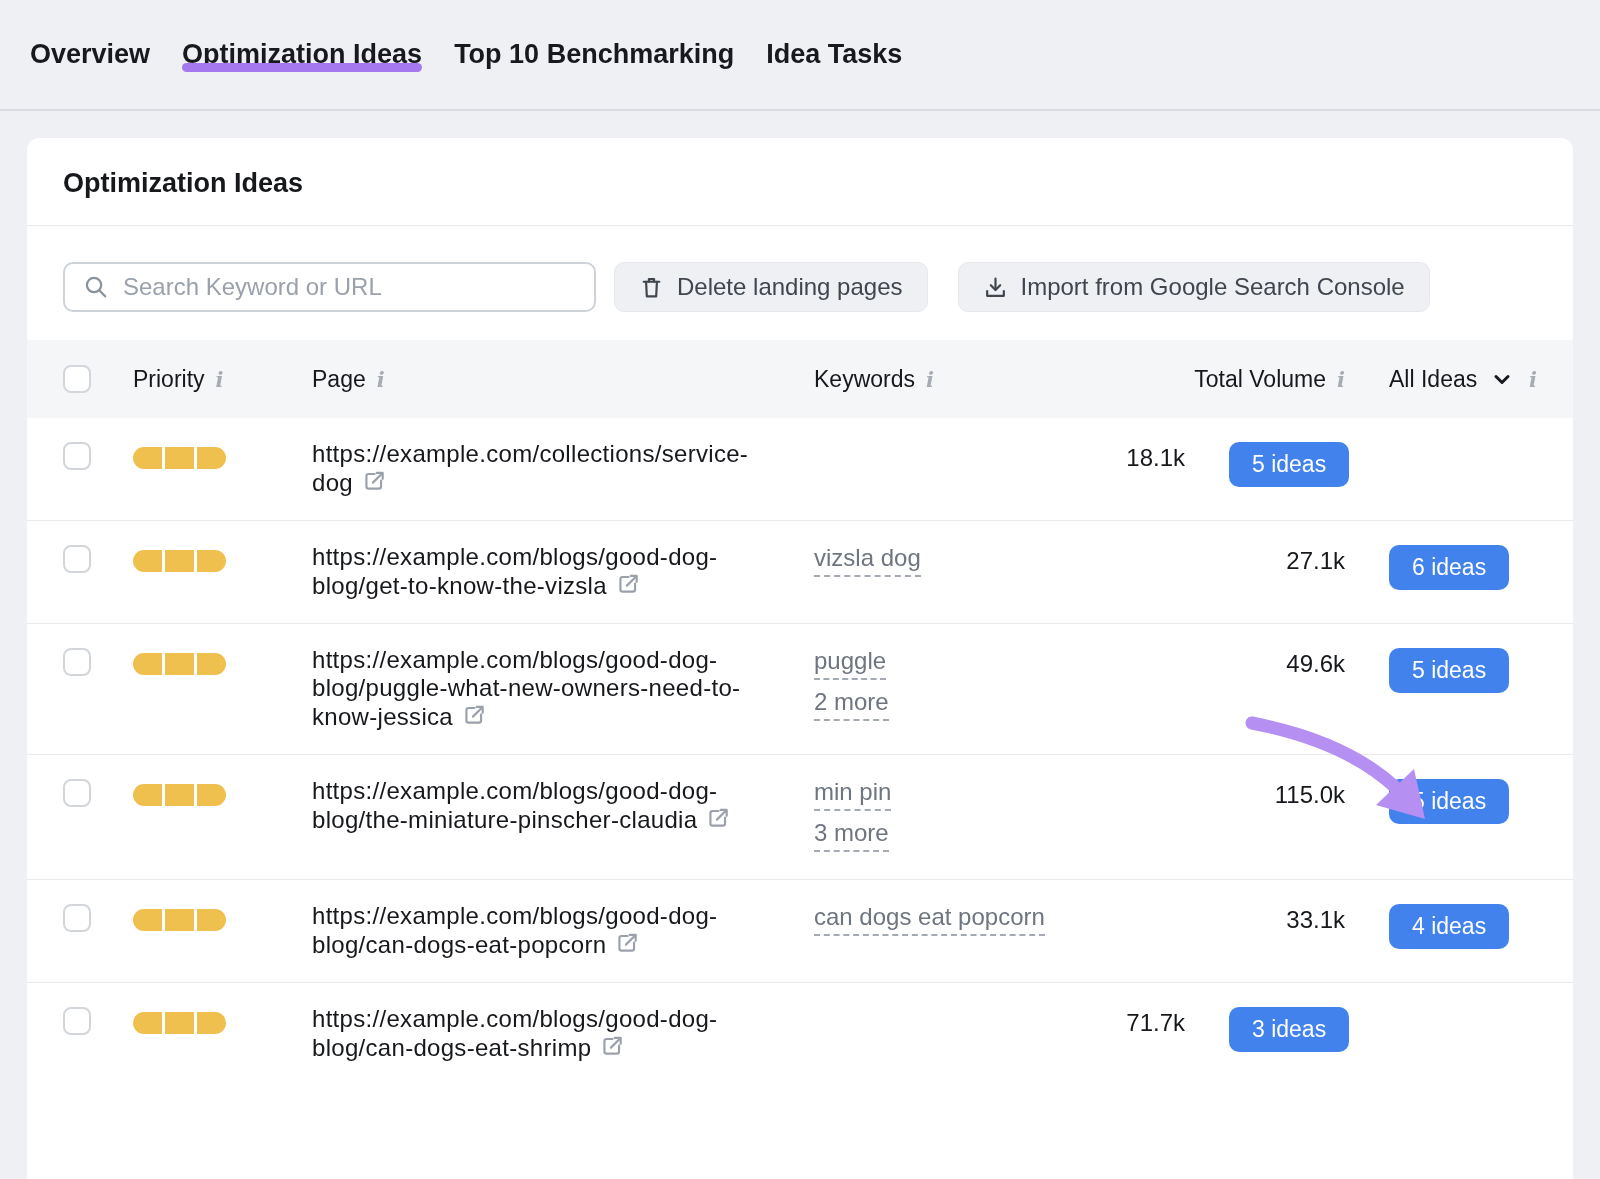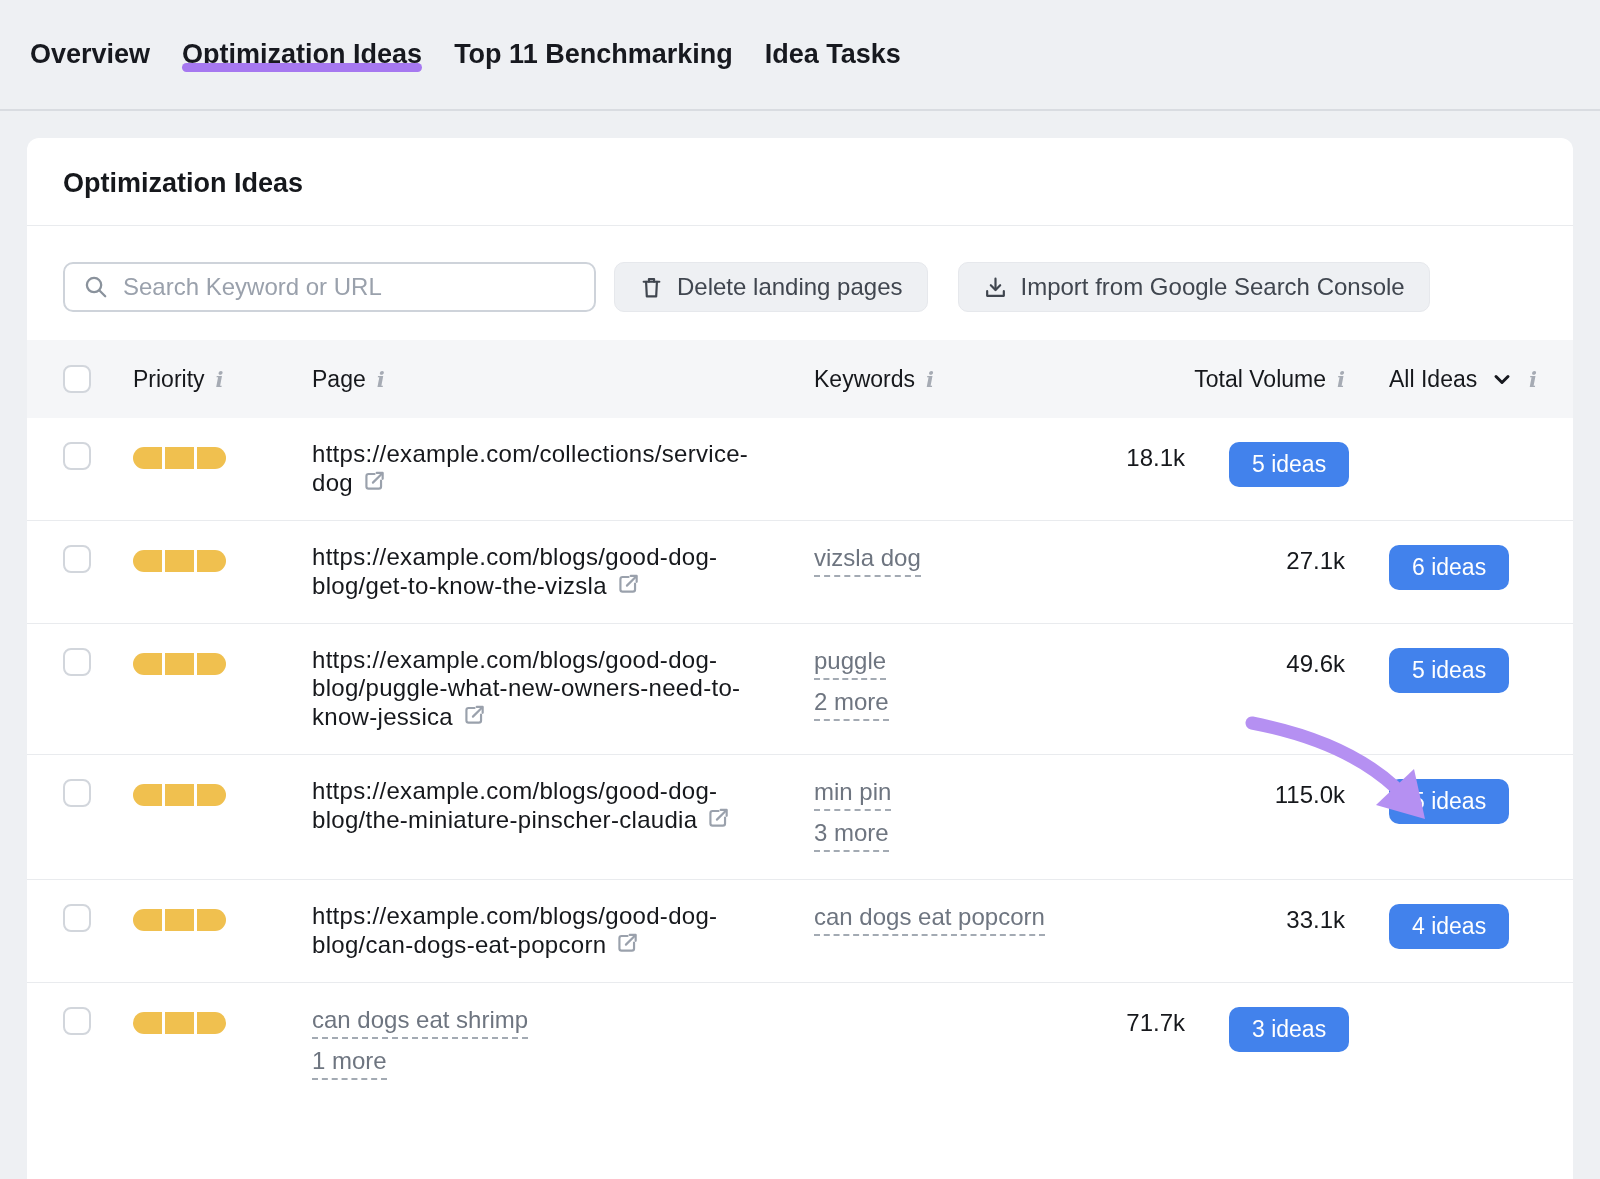--- a/index.html
+++ b/index.html
@@ -122,21 +122,21 @@
   .anno-arrow { position:absolute; left:1195px; top:686px; z-index:5; pointer-events:none; }
 
   svg.icon { display:block; }
 </style>
 </head>
 <body>
 
 <nav class="tabbar">
   <div class="tab">Overview</div>
   <div class="tab active">Optimization Ideas</div>
-  <div class="tab">Top 11 Benchmarking</div>
+  <div class="tab">Top 10 Benchmarking</div>
   <div class="tab">Idea Tasks</div>
 </nav>
 
 <section class="card">
 
   <div class="card-header">
     <h1 class="card-title">Optimization Ideas</h1>
   </div>
 
   <div class="toolbar">
@@ -355,23 +355,28 @@
     <div>
       <span class="checkbox"></span>
     </div>
     <div>
       <span class="priority-bar">
         <i></i>
             <i></i>
             <i></i>
       </span>
     </div>
-    <div class="col-keywords">
-      <span class="kw">can dogs eat shrimp</span>
-      <span class="kw">1 more</span>
+    <div class="col-page">
+      <span>https://example.com/blogs/good-dog-blog/can-dogs-eat-shrimp</span><span class="ext-link">
+        <svg class="icon" width="26" height="26" viewBox="0 0 24 24" fill="none" stroke="#9aa1ac" stroke-width="2" stroke-linecap="round" stroke-linejoin="round" style="display:inline">
+          <path d="M12.5 5.5H7a2 2 0 0 0-2 2V17a2 2 0 0 0 2 2h9.5a2 2 0 0 0 2-2v-5.5"></path>
+          <path d="M14.5 4.5H20v5.5"></path>
+              <path d="M19.5 5L11 13.5"></path>
+        </svg>
+      </span>
     </div>
     <div class="col-volume">71.7k</div>
     <div class="col-ideas">
       <button class="ideas-btn">3 ideas</button>
     </div>
   </div>
 </div>
 </section>
 
 <div class="anno-arrow">

